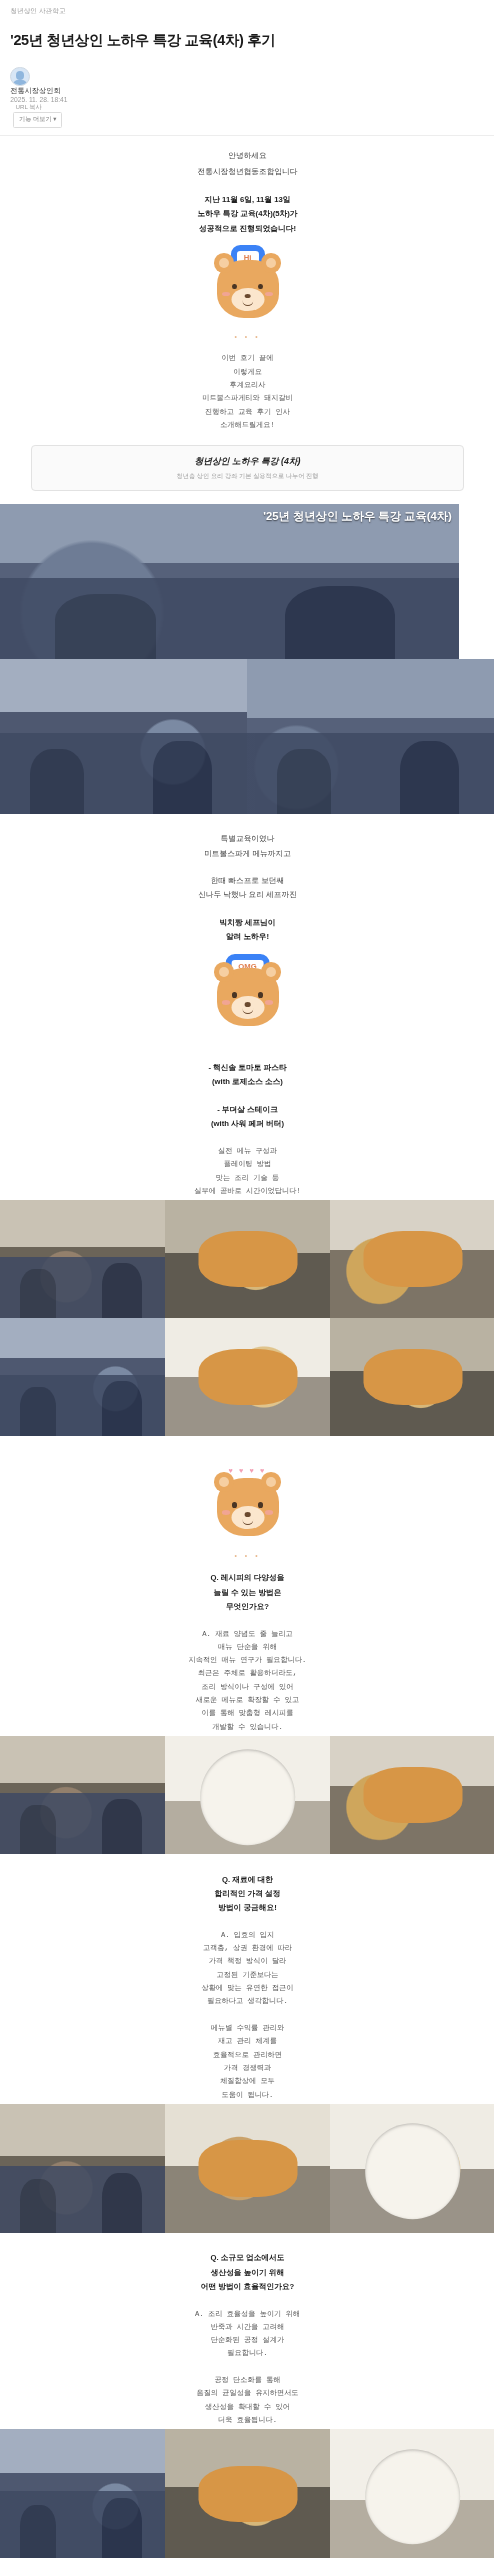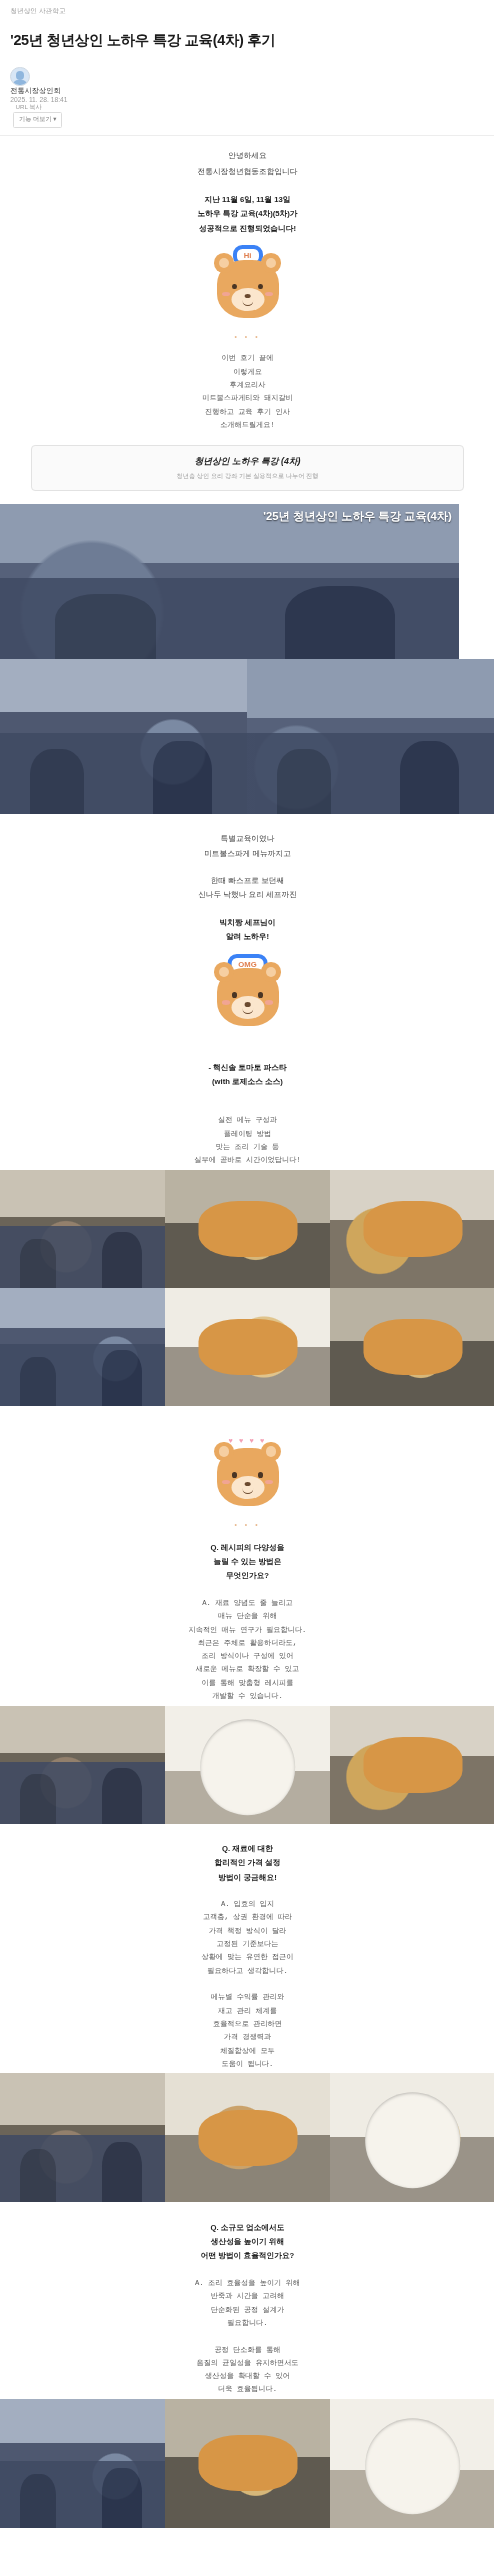--- a/index.html
+++ b/index.html
@@ -72,21 +72,21 @@
   .bear .ear:after{content:"";position:absolute;inset:4.6px;border-radius:50%;background:#f6cfa2;}
   .bear .muzzle{position:absolute;left:50%;top:28px;transform:translateX(-50%);width:33px;height:23px;border-radius:50%;background:#fbe6cd;}
   .bear .eye{position:absolute;top:24px;width:4.6px;height:5.7px;border-radius:50%;background:#4a3524;}
   .bear .eye.l{left:15.5px;} .bear .eye.r{right:15.5px;}
   .bear .nose{position:absolute;left:50%;top:34px;transform:translateX(-50%);width:6.7px;height:4.6px;border-radius:50%;background:#6b4a2f;}
   .bear .mouth{position:absolute;left:50%;top:40px;transform:translateX(-50%);width:11.3px;height:5.2px;border-bottom:1px solid #6b4a2f;border-radius:0 0 7.2px 7.2px;}
   .bear .blush{position:absolute;top:32px;width:8.2px;height:4.6px;border-radius:50%;background:#f3a4a0;opacity:.8;}
   .bear .blush.l{left:5.2px;} .bear .blush.r{right:5.2px;}
   .bubble{
     position:absolute;left:50%;transform:translateX(-50%);top:0;
-    background:#fff;border:4px solid #3b82f6;border-radius:9.3px;
+    background:#fff;border:6px solid #3b82f6;border-radius:9.3px;
     font-size:7.7px;font-weight:bold;color:#e07f4f;padding:2.1px 7.2px;
   }
   .heartrow{position:absolute;top:2.1px;left:0;right:0;text-align:center;color:#f3a0b4;font-size:7.2px;letter-spacing:2.1px;}
   .paws{position:absolute;bottom:3.1px;left:0;right:0;text-align:center;color:#e8b98f;font-size:6.7px;letter-spacing:3.1px;}
 
   
   .card{
     margin:12.4px 31px;border:0.5px solid #e2e2e2;border-radius:4.1px;
     background:#fafafa;text-align:center;padding:10.3px 5.2px 9.3px 5.2px;
   }
@@ -237,20 +237,22 @@
         <span class="blush l"></span>
         <span class="blush r"></span>
         <span class="nose"></span>
         <span class="mouth"></span>
       </div>
     </div>
 
     <p class="ctext bold">- 핵신솔 토마토 파스타
 (with 로제소스 소스)</p>
     <div class="gap"></div>
+    <p class="ctext bold">- 부뎌살 스테이크
+(with 사워 페퍼 버터)</p>
     <div class="gap"></div>
     <p class="ctext small">실전 메뉴 구성과
 플레이팅 방법
 맛는 조리 기술 등
 실무에 곧바로 시간이었답니다!</p>
 
     <div class="grid">
       <div class="ph p3 im3">
           <div class="ppl"></div>
         </div>

